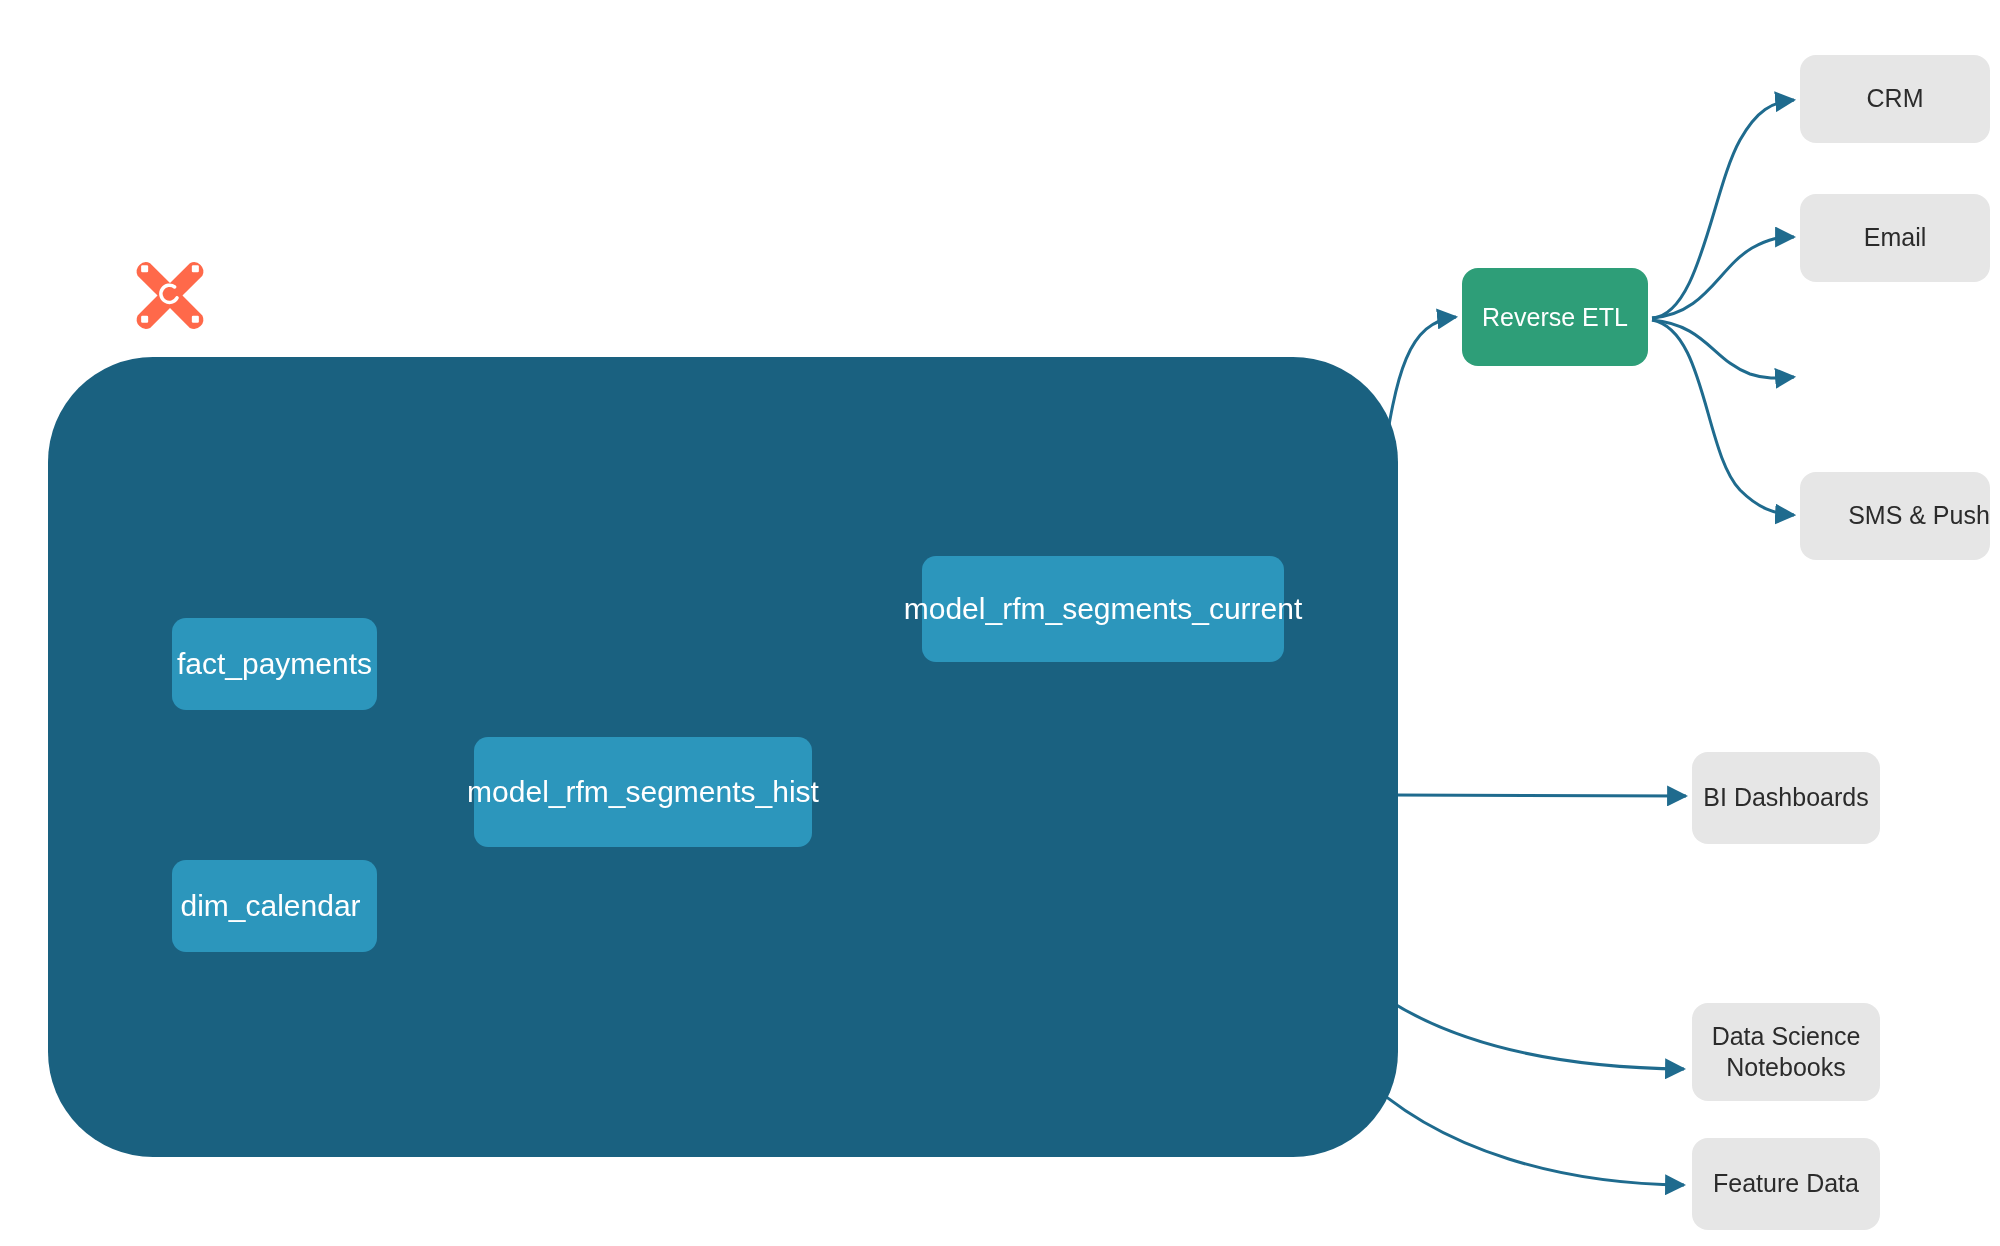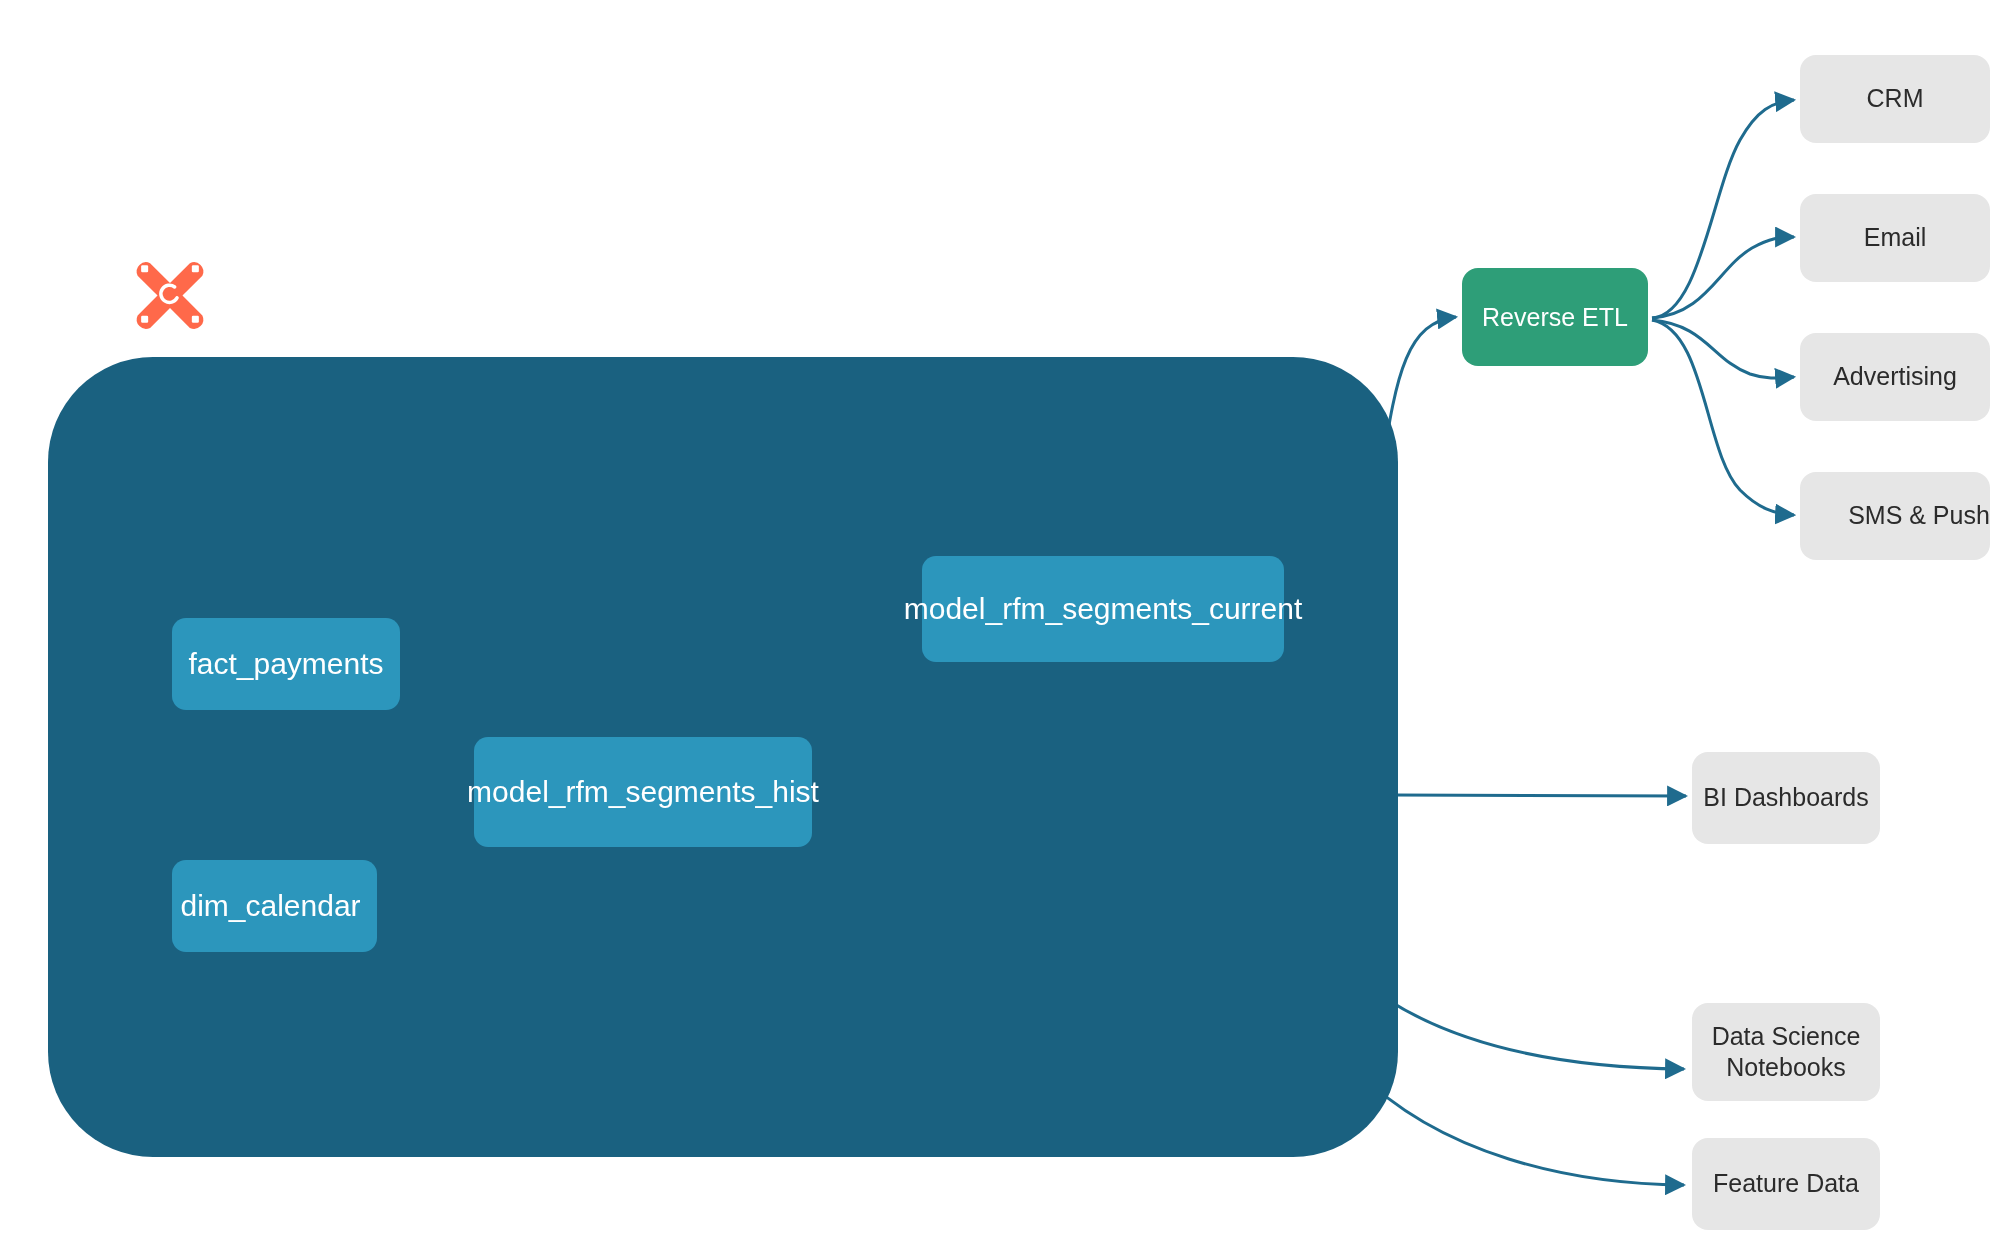--- a/index.html
+++ b/index.html
@@ -79,21 +79,21 @@
   }
   .node-gray {
     background: #E6E6E6;
     border-radius: 16px;
     color: #2b2b2b;
     font-size: 25px;
     line-height: 1.25;
   }
 
   
-  .n-fact_payments      { left: 172px; top: 618px; width: 228px; height: 92px; }
+  .n-fact_payments      { left: 172px; top: 618px; width: 205px; height: 92px; }
   .n-dim_calendar       { left: 172px; top: 860px; width: 205px; height: 92px; padding-left: 14px; }
   .n-hist               { left: 474px; top: 737px; width: 338px; height: 110px; }
   .n-current            { left: 922px; top: 556px; width: 362px; height: 106px; }
 
   
   .n-reverse_etl        { left: 1462px; top: 268px; width: 186px; height: 98px; }
 
   
   .n-crm                { left: 1800px; top: 55px;  width: 190px; height: 88px; }
   .n-email              { left: 1800px; top: 194px; width: 190px; height: 88px; }
@@ -179,23 +179,20 @@
   </div>
 
   <div class="node node-green n-reverse_etl">
     <span>Reverse ETL</span>
   </div>
 
   <div class="node node-gray n-email">
     <span>Email</span>
   </div>
 
-  <div class="node node-gray n-advertising">
-    <span>Advertising</span>
-  </div>
 
   <div class="node node-gray n-sms_push">
     <span>SMS &amp; Push</span>
   </div>
 
   <div class="node node-gray n-bi">
     <span>BI Dashboards</span>
   </div>
 
   <div class="node node-gray n-ds_notebooks">

